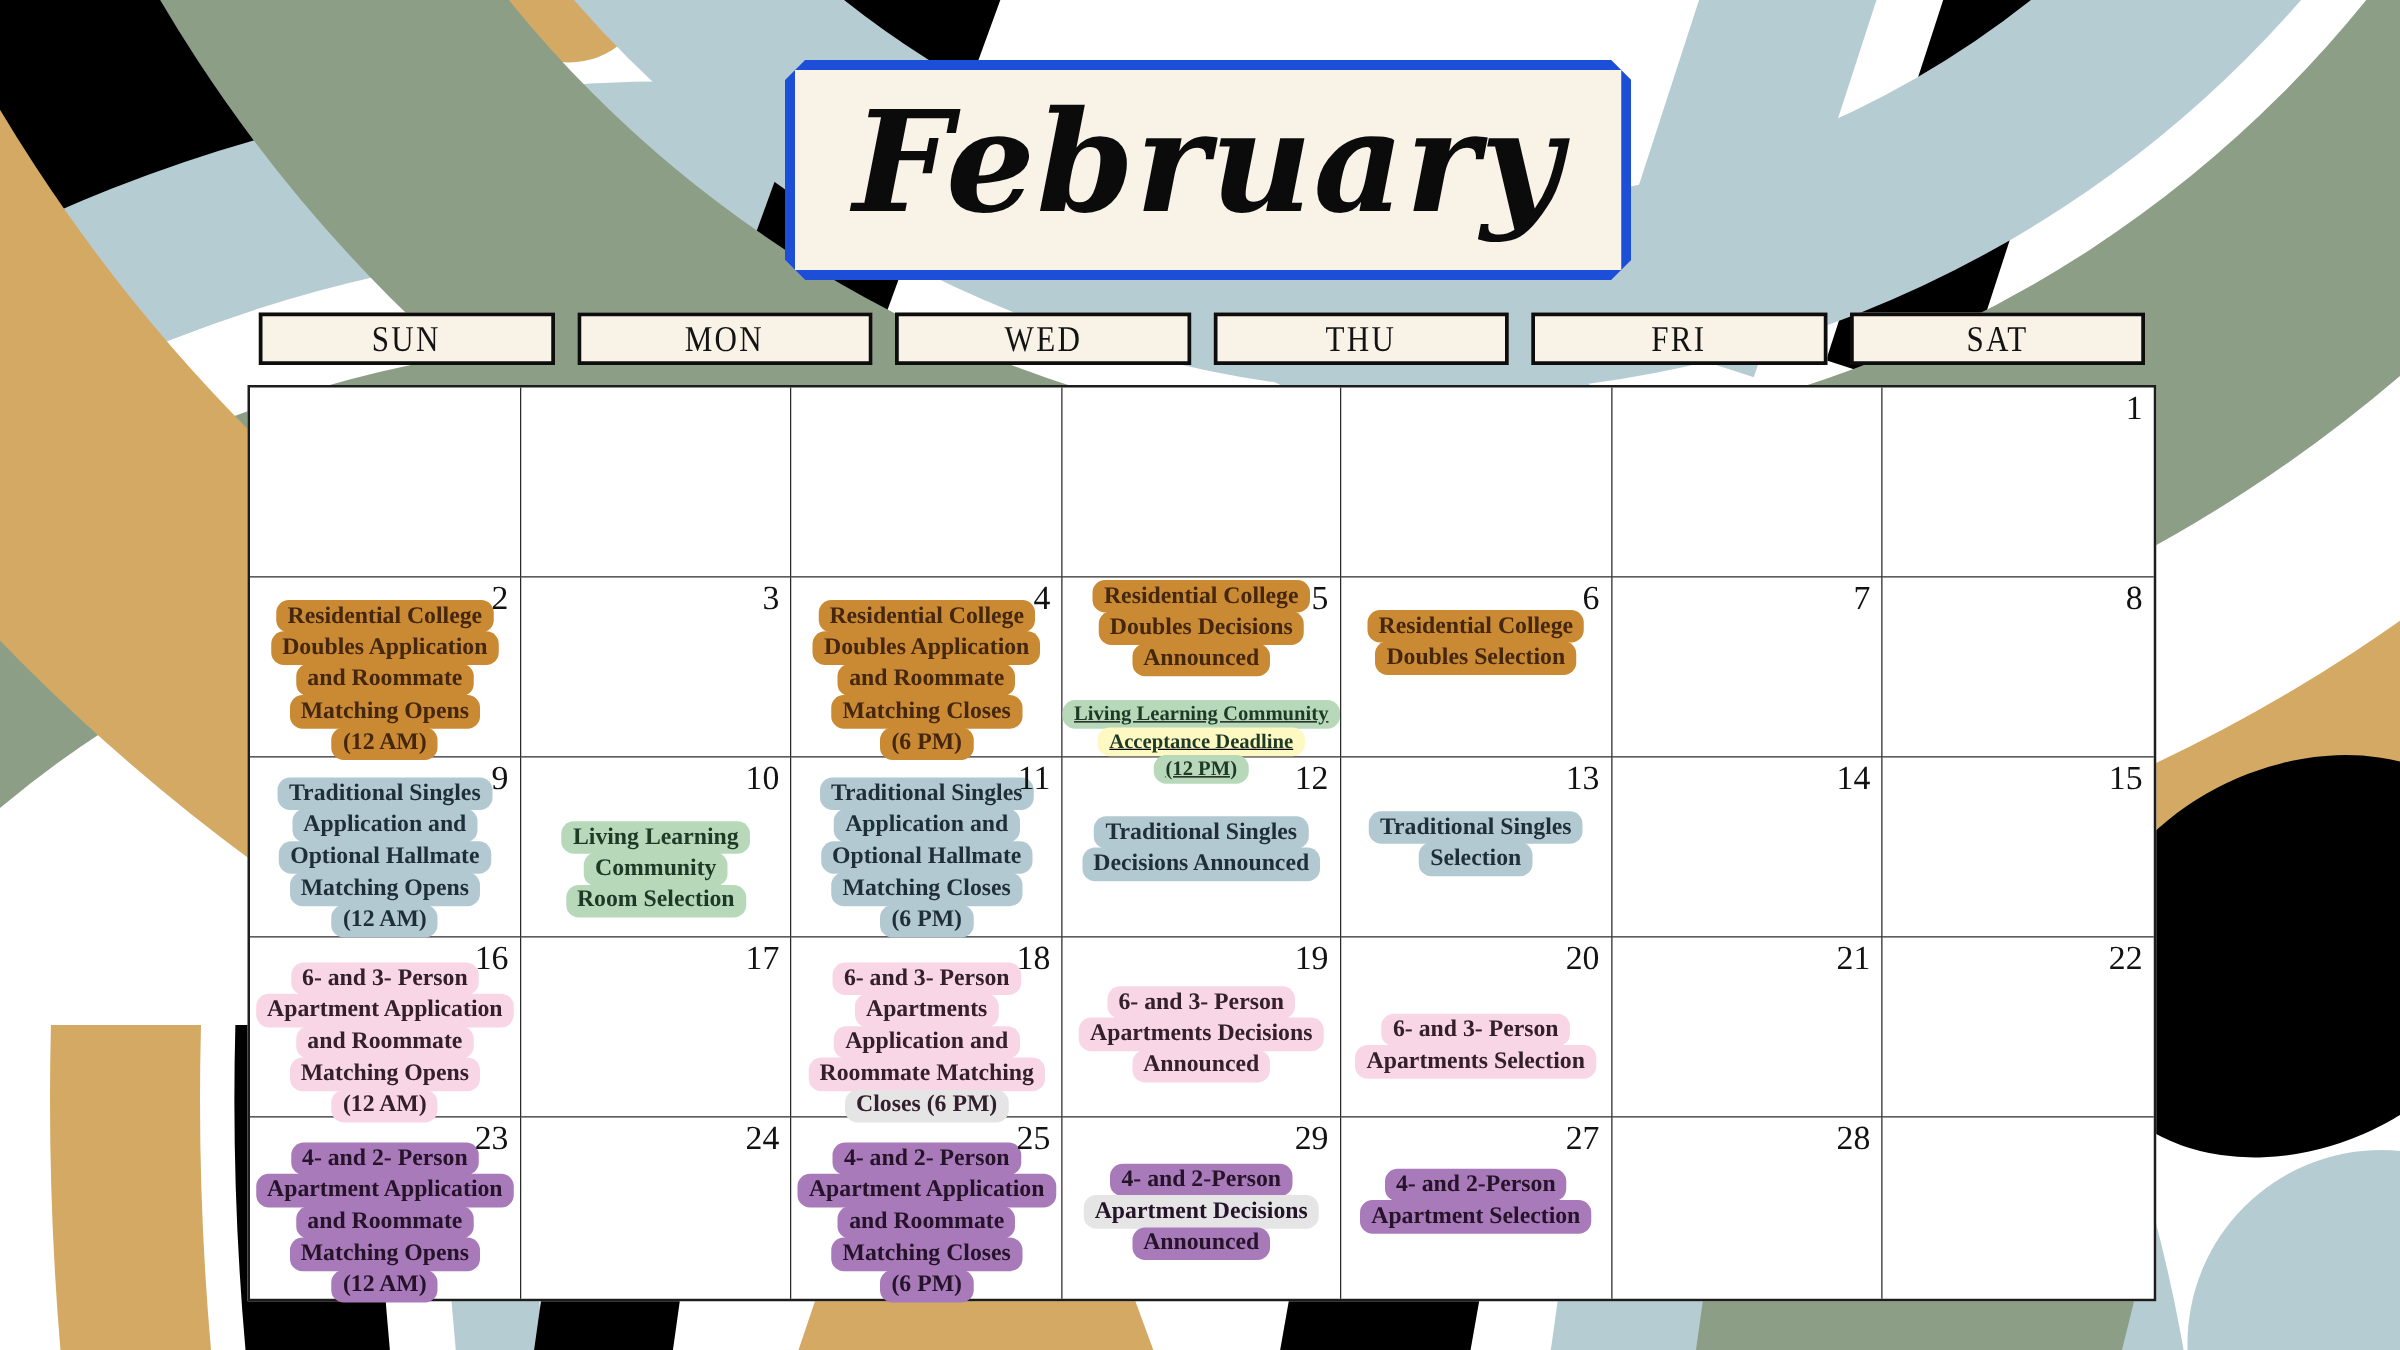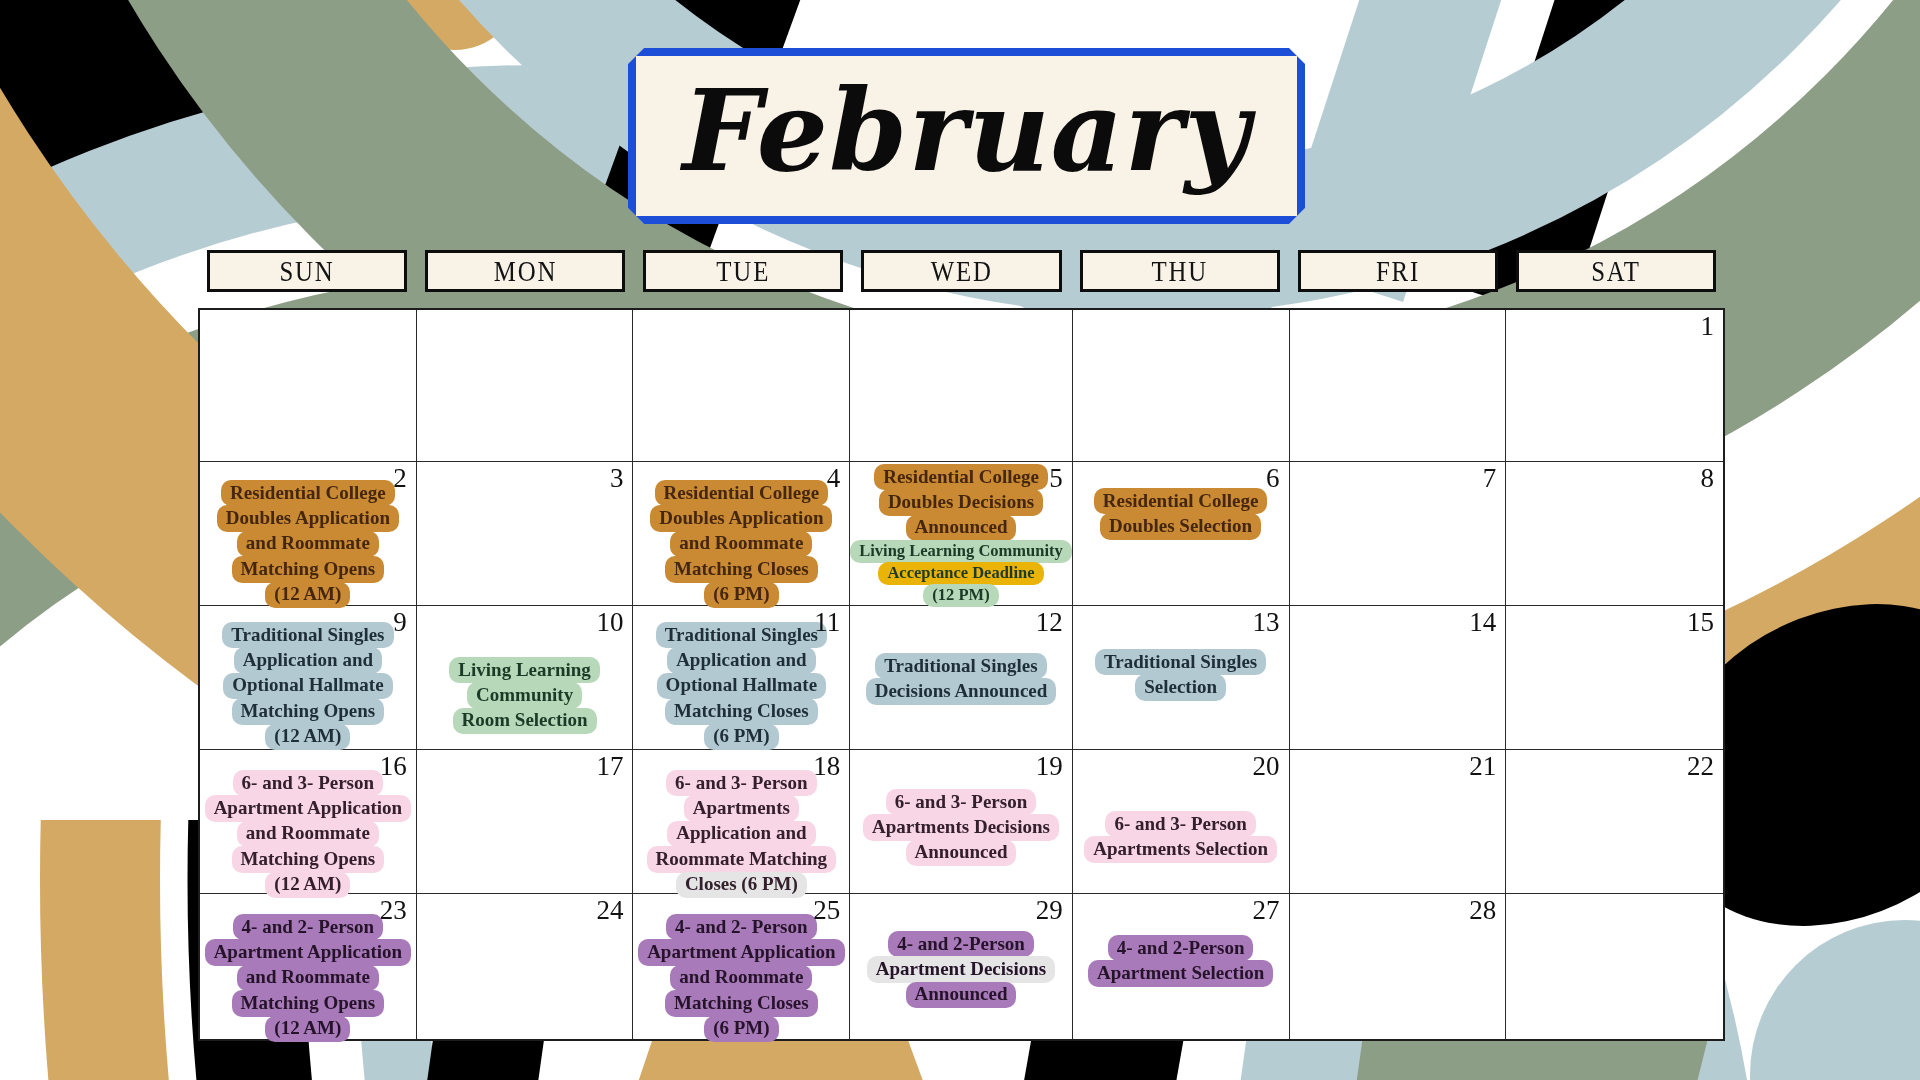--- a/index.html
+++ b/index.html
@@ -110,23 +110,20 @@
 </div>
 
 <div class="weekday-row">
     <div class="wd-box">
       <span>SUN</span>
     </div>
     <div class="wd-box">
       <span>MON</span>
     </div>
     <div class="wd-box">
-      <span>TUE</span>
-    </div>
-    <div class="wd-box">
       <span>WED</span>
     </div>
     <div class="wd-box">
       <span>THU</span>
     </div>
     <div class="wd-box">
       <span>FRI</span>
     </div>
     <div class="wd-box">
       <span>SAT</span>
@@ -166,23 +163,23 @@
         <span class="line" style="background: rgb(201, 138, 51); color: rgb(69, 38, 14);">(6 PM)</span>
       </div>
     </div>
     <div class="cell">
       <span class="date">5</span>
       <div class="event" style="margin-top: -26px;">
         <span class="line" style="background: rgb(201, 138, 51); color: rgb(69, 38, 14);">Residential College</span>
         <span class="line" style="background: rgb(201, 138, 51); color: rgb(69, 38, 14);">Doubles Decisions</span>
         <span class="line" style="background: rgb(201, 138, 51); color: rgb(69, 38, 14);">Announced</span>
       </div>
-      <div class="event small" style="margin-top: 0;">
+      <div class="event small" style="margin-top: 20px; text-decoration: underline;">
         <span class="line" style="background: rgb(183, 217, 186); color: rgb(29, 58, 38);">Living Learning Community</span>
-        <span class="line" style="background: #eab308; color: rgb(29, 58, 38);">Acceptance Deadline</span>
+        <span class="line" style="background: #fef9c3; color: rgb(29, 58, 38);">Acceptance Deadline</span>
         <span class="line" style="background: rgb(183, 217, 186); color: rgb(29, 58, 38);">(12 PM)</span>
       </div>
     </div>
     <div class="cell">
       <span class="date">6</span>
       <div class="event" style="margin-top: -2px;">
         <span class="line" style="background: rgb(201, 138, 51); color: rgb(69, 38, 14);">Residential College</span>
         <span class="line" style="background: rgb(201, 138, 51); color: rgb(69, 38, 14);">Doubles Selection</span>
       </div>
     </div>

